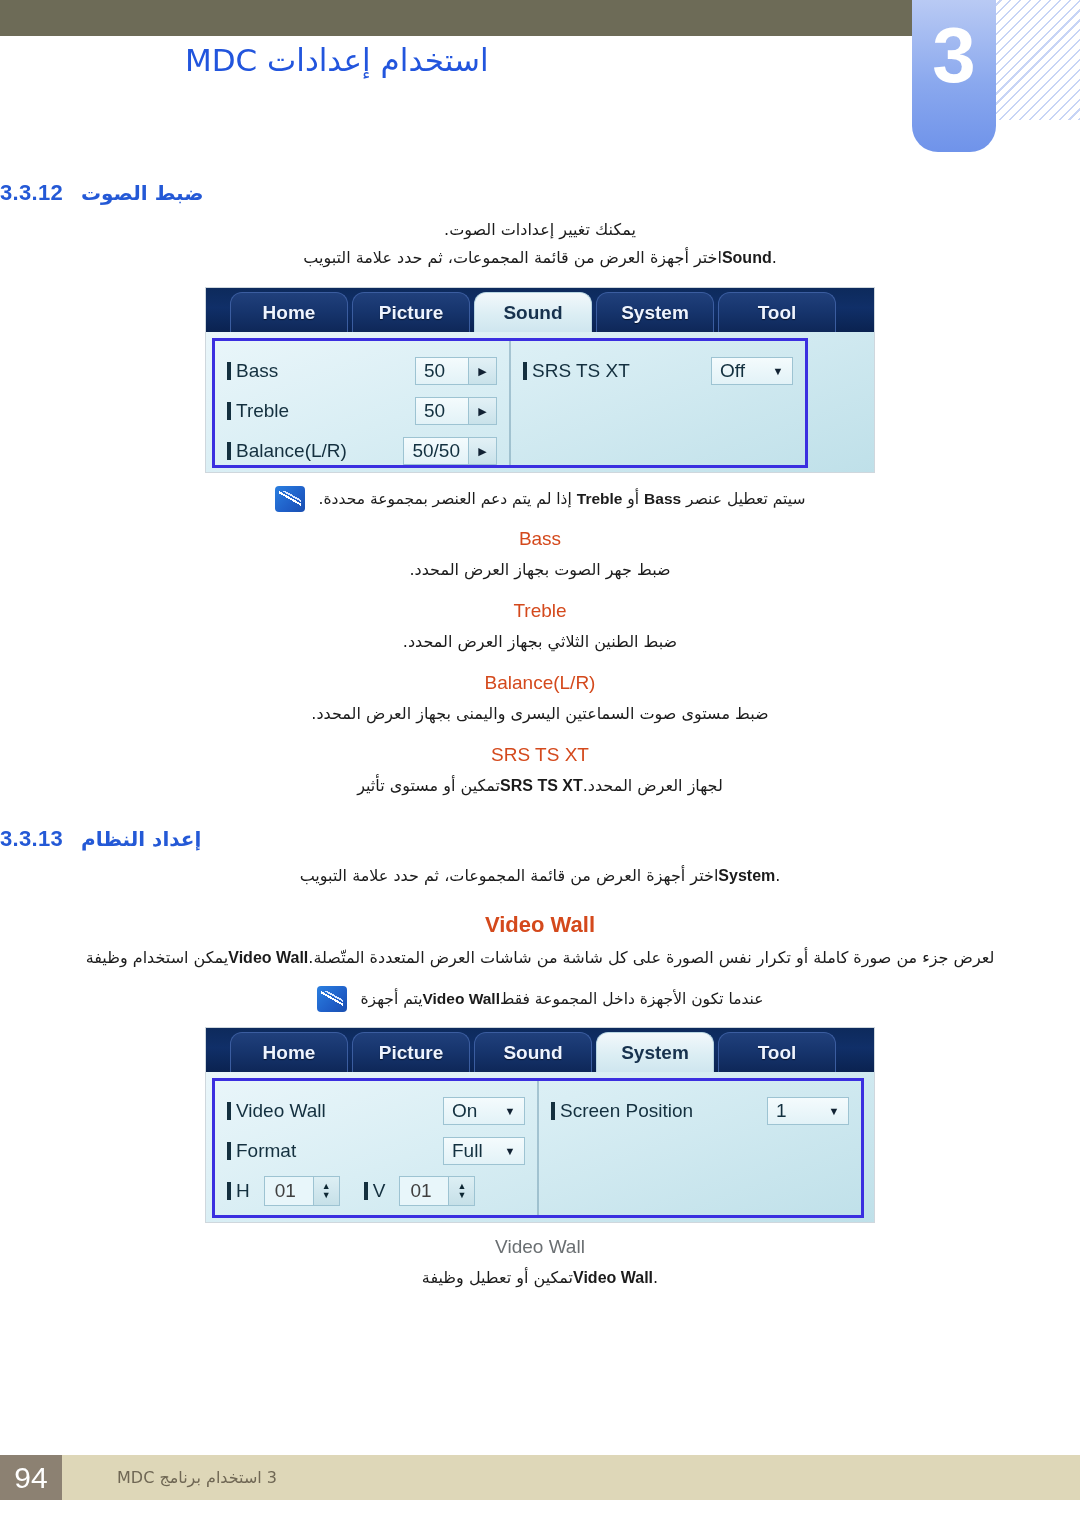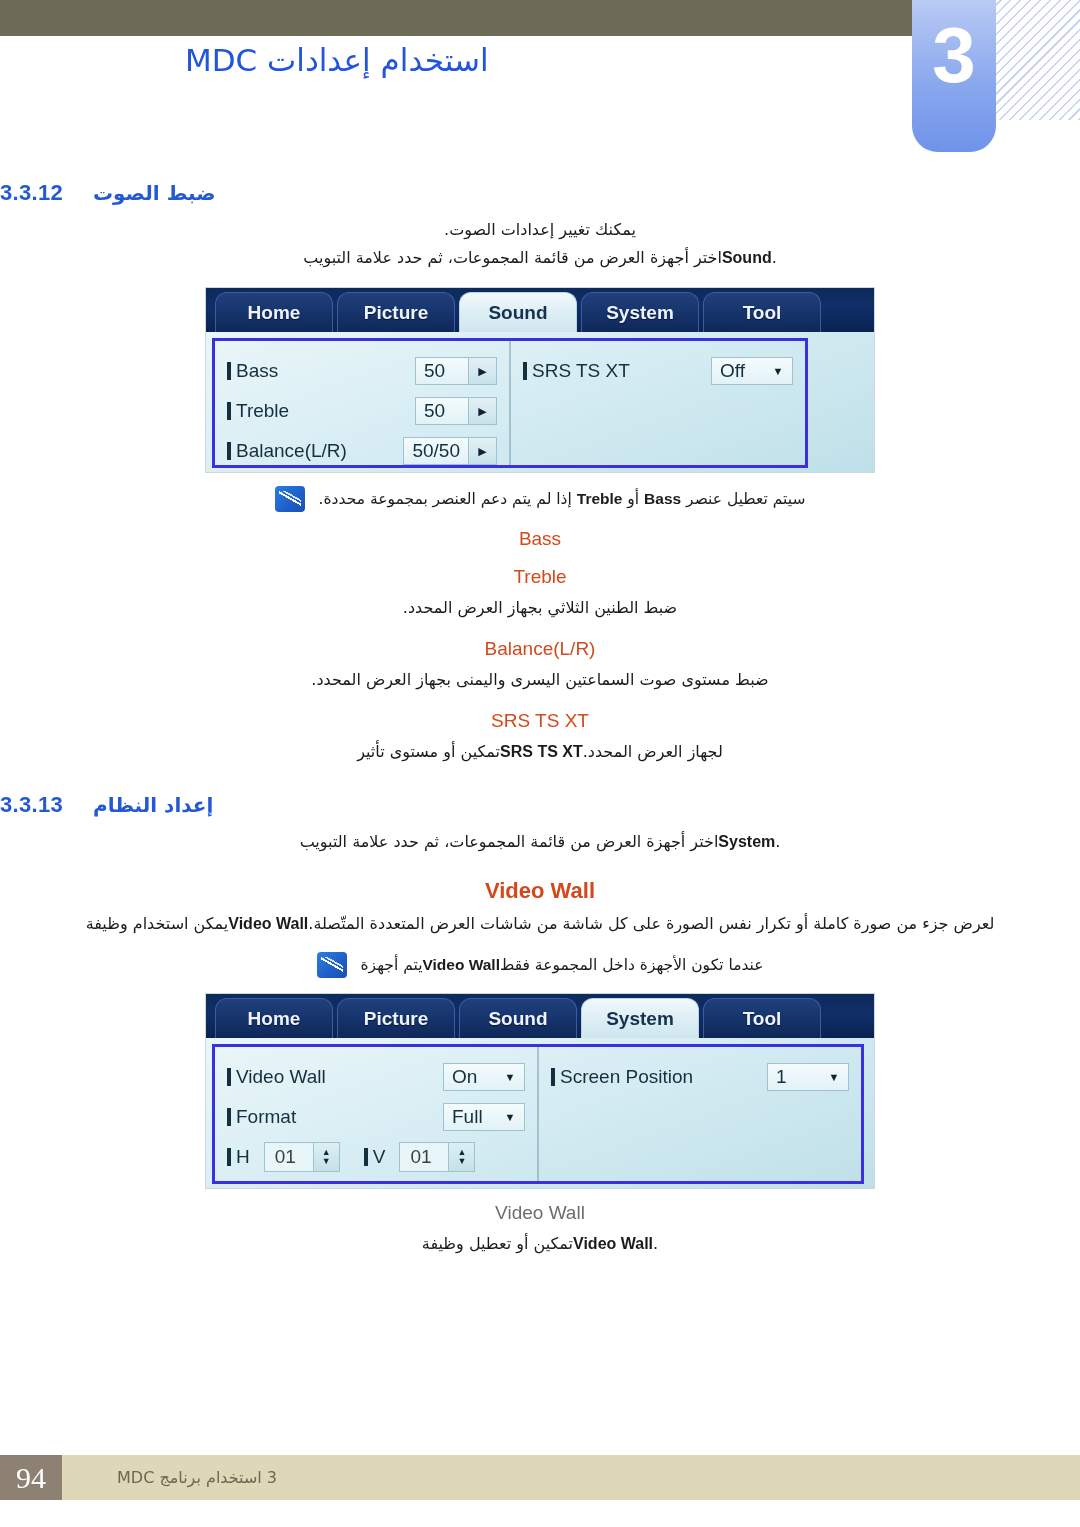--- a/index.html
+++ b/index.html
@@ -46,21 +46,21 @@
 
   
   .content { position:absolute; top:180px; left:0; width:1080px; }
 
   .sec-head {
     display:flex; flex-direction:row-reverse; justify-content:flex-start;
     align-items:baseline; gap:18px;
     padding-right:155px; margin-bottom:10px;
   }
   .sec-num  { color:#2459d6; font-size:22px; font-weight:700; letter-spacing:0.3px; direction:ltr; }
-  .sec-name { color:#2459d6; font-size:20px; font-weight:700; font-family:"DejaVu Sans",sans-serif;margin-left:12px; }
+  .sec-name { color:#2459d6; font-size:20px; font-weight:700; font-family:"DejaVu Sans",sans-serif; }
 
   p.ar {
     margin:0; padding:0 0 0 0;
     font-size:16px; color:#1b1b1b; line-height:1.75;
     font-family:"DejaVu Sans","Liberation Sans",sans-serif;
     direction:rtl; text-align:center;
   }
   .p-center{ text-align:center; }
 
   .block-pad { padding:0 130px; }
@@ -96,21 +96,21 @@
   
   .mdc-shot {
     width:668px; margin:16px auto 6px auto;
     direction:ltr;
     font-family:"Liberation Sans",sans-serif;
     box-shadow:0 0 0 1px #cfd7dd;
   }
   .mdc-tabs {
     height:44px; display:flex; align-items:flex-end; gap:0;
     background:linear-gradient(180deg,#0d2a5c 0%, #102f68 45%, #0a2250 100%);
-    padding-left:9px;
+    padding-left:24px;
   }
   .mdc-tab {
     height:40px; min-width:118px; padding:0 14px;
     display:flex; align-items:center; justify-content:center;
     color:#eef4ff; font-size:19px; font-weight:700;
     border-top-left-radius:12px; border-top-right-radius:12px;
     background:linear-gradient(180deg,#20407c 0%, #16346c 50%, #0e2758 100%);
     border:1px solid #3b5da0; border-bottom:none;
     text-shadow:0 1px 1px rgba(0,0,0,.6);
     margin-right:4px;
@@ -183,21 +183,21 @@
   }
   .footer-inner {
     position:absolute; left:0; bottom:27px; width:1080px; height:45px;
     display:flex; flex-direction:row-reverse; align-items:center; justify-content:flex-start;
     padding-right:0;
   }
   .page-box {
     width:62px; height:45px; background:#8c8172;
     display:flex; align-items:center; justify-content:center;
     color:#ffffff; font-size:30px; font-weight:400; margin-right:55px;
-    font-family:Liberation Serif, serif;
+    font-family:Liberation Sans, sans-serif;
   }
   .footer-text {
     color:#6f6754; font-size:16px; margin-right:14px; direction:rtl;
     font-family:"DejaVu Sans",sans-serif;
   }
 </style>
 </head>
 <body>
 
 <div class="header">
@@ -286,20 +286,21 @@
   </div>
 
   <div class="note-line">
     <span class="note-icon"></span>
     <span class="note-text">
       <span>سيتم تعطيل عنصر </span><b class="en">Bass</b><span> أو </span><b class="en">Treble</b><span> إذا لم يتم دعم العنصر بمجموعة محددة.</span>
     </span>
   </div>
 
   <div class="lbl-orange">Bass</div>
+  <p class="ar p-center">ضبط جهر الصوت بجهاز العرض المحدد.</p>
 
   <div class="lbl-orange">Treble</div>
   <p class="ar p-center">ضبط الطنين الثلاثي بجهاز العرض المحدد.</p>
 
   <div class="lbl-orange">Balance(L/R)</div>
   <p class="ar p-center">ضبط مستوى صوت السماعتين اليسرى واليمنى بجهاز العرض المحدد.</p>
 
   <div class="lbl-orange">SRS TS XT</div>
   <p class="ar p-center">
     <span> لجهاز العرض المحدد.</span><b class="en">SRS TS XT</b><span>تمكين أو مستوى تأثير </span>

